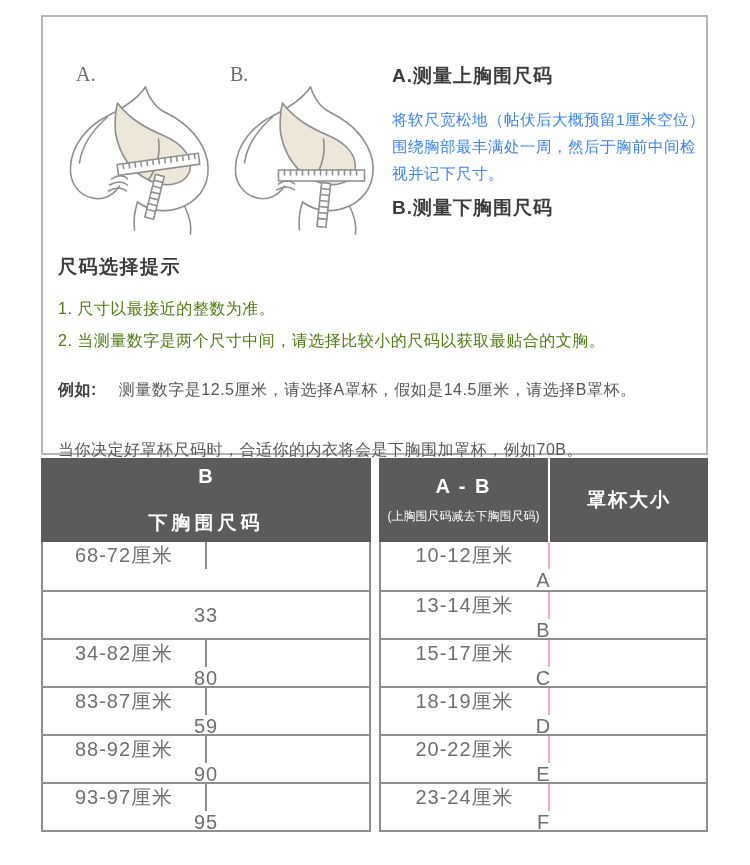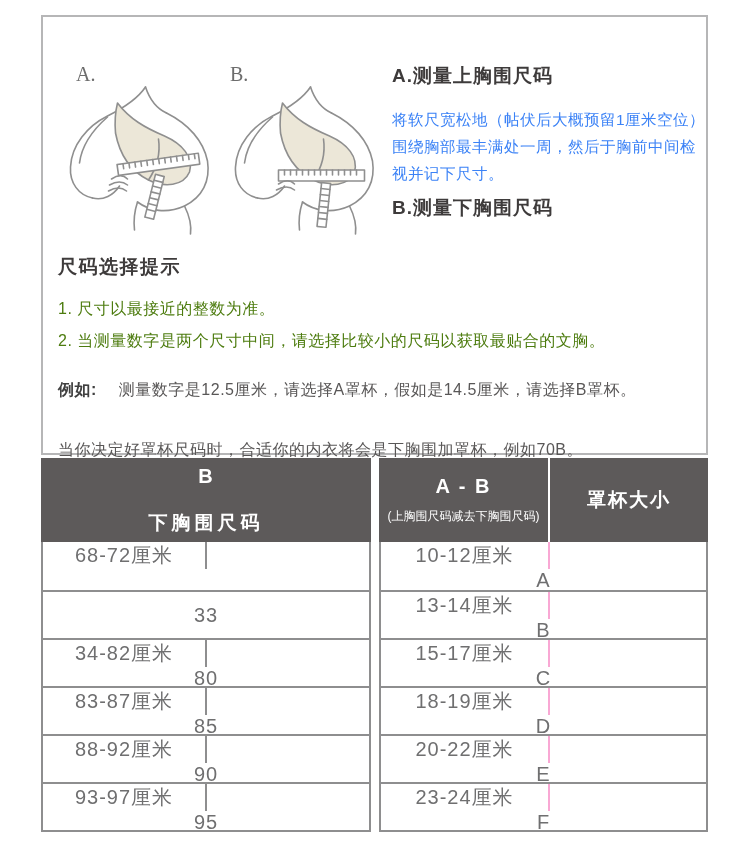--- a/index.html
+++ b/index.html
@@ -246,21 +246,21 @@
       </div>
       <div class="trow">
         <div class="tcell size">33</div>
       </div>
       <div class="trow">
         <div class="tcell range">34-82厘米</div>
         <div class="tcell size">80</div>
       </div>
       <div class="trow">
         <div class="tcell range">83-87厘米</div>
-        <div class="tcell size">85</div>
+        <div class="tcell size">59</div>
       </div>
       <div class="trow">
         <div class="tcell range">88-92厘米</div>
         <div class="tcell size">90</div>
       </div>
       <div class="trow">
         <div class="tcell range">93-97厘米</div>
         <div class="tcell size">95</div>
       </div>
     </div>

